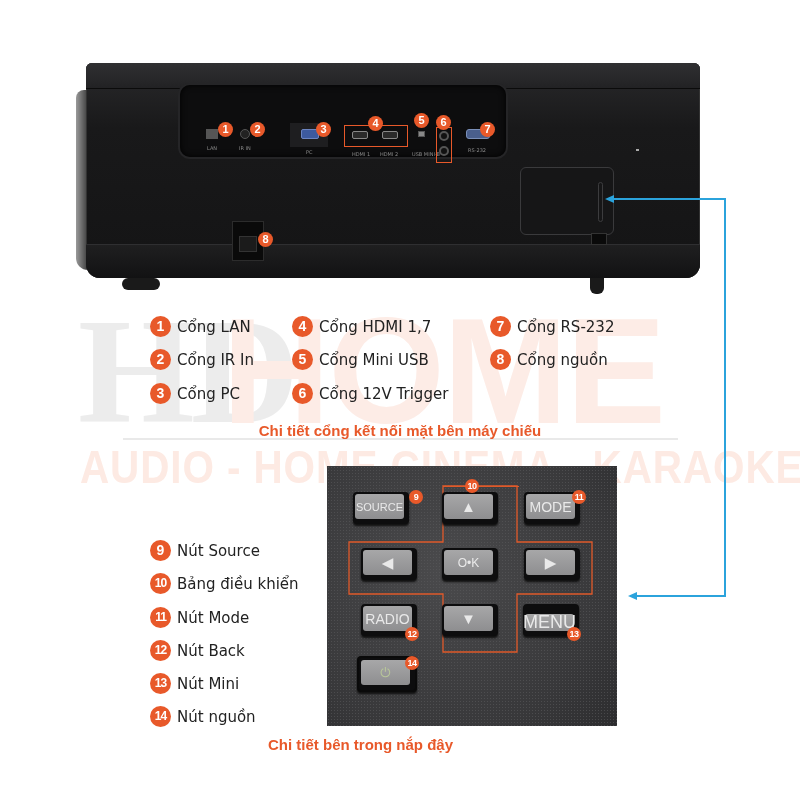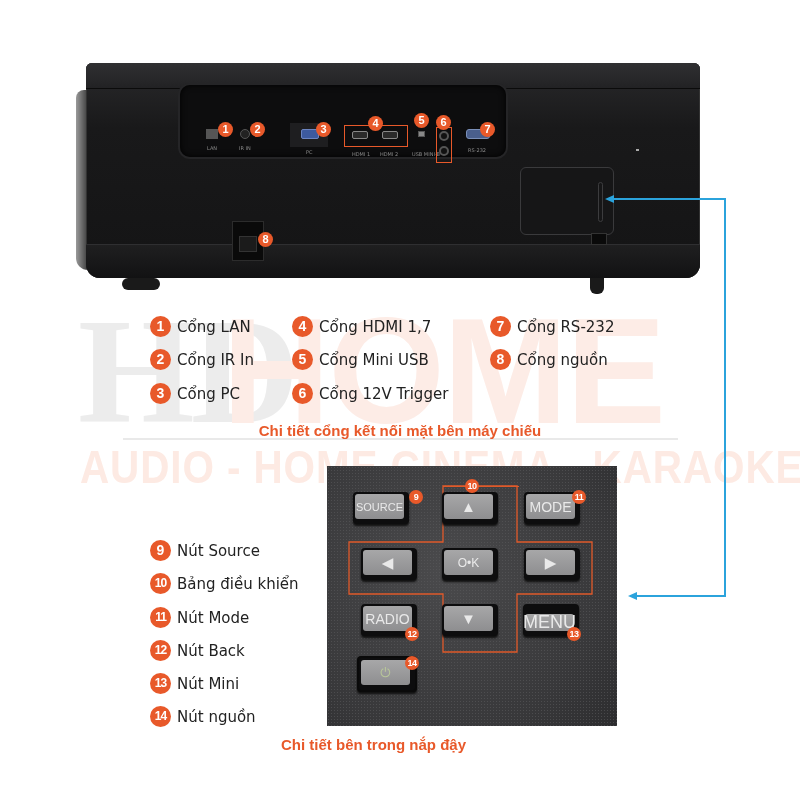--- a/index.html
+++ b/index.html
@@ -214,19 +214,19 @@
 </div>
 <div class="legend-item" style="left:150px;top:673px;">
   <span class="legend-num two">13</span>
   <span>Nút Mini</span>
 </div>
 <div class="legend-item" style="left:150px;top:706px;">
   <span class="legend-num two">14</span>
   <span>Nút nguồn</span>
 </div>
 
-<div class="caption" style="left:281px;top:736px;text-align:center;">Chi tiết bên trong nắp đậy</div>
+<div class="caption" style="left:268px;top:736px;text-align:center;">Chi tiết bên trong nắp đậy</div>
 
 <div class="conn" style="left:612px;top:198px;width:113px;height:1.5px;"></div>
 <div class="conn" style="left:724px;top:198px;width:1.5px;height:398px;"></div>
 <div class="conn" style="left:636px;top:595px;width:90px;height:1.5px;"></div>
 <div class="arrowhead-left" style="left:605px;top:195px;"></div>
 <div class="arrowhead-left" style="left:628px;top:592px;"></div>
 
 </body></html>

